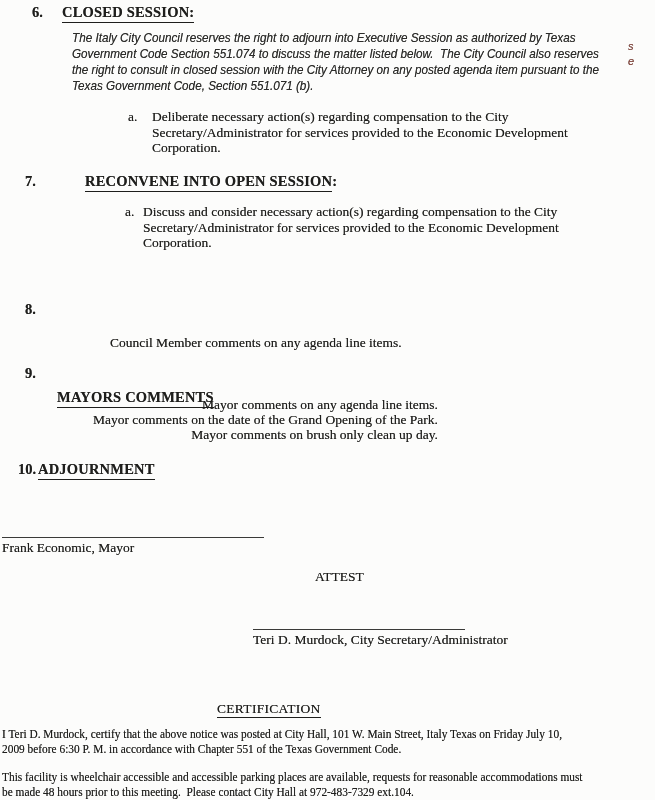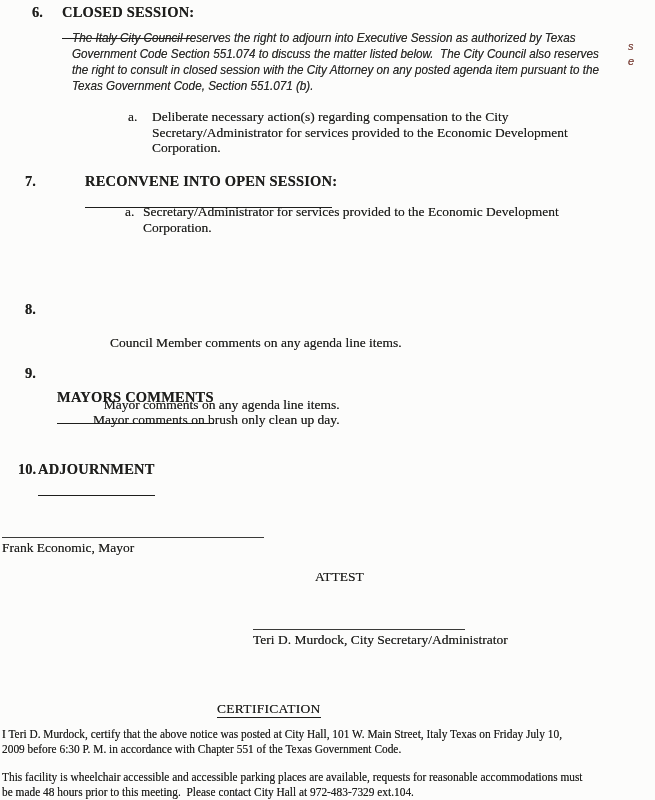--- a/index.html
+++ b/index.html
@@ -31,21 +31,21 @@
   }
   .h-title{
     position:absolute;
     font-weight:bold;
     font-size:14.5px;
     letter-spacing:0.2px;
     white-space:pre;
   }
   .u{
     border-bottom:1.5px solid currentColor;
-    padding-bottom:18px;
+    padding-bottom:2px;
   }
   
   .notice{
     position:absolute;
     left:72px;
     font-family:"Liberation Sans","DejaVu Sans",sans-serif;
     font-style:italic;
     font-size:13px;
     line-height:16px;
     color:#2c2c2a;
@@ -109,34 +109,36 @@
       <div class="line">Corporation.</div>
     </span>
   </div>
 
   <span class="h-num" style="left:25px;top:173px;">7.</span>
   <span class="h-title" style="left:48px;top:173px;margin-left:37px;"><span class="u">RECONVENE INTO OPEN SESSION</span><span>:</span></span>
 
   <div class="abs sub-item body-text" style="left:125px;top:204px;">
     <span class="sub-label" style="width:18px;">a.</span>
     <span>
+      <div class="line">Discuss and consider necessary action(s) regarding compensation to the City</div>
       <div class="line">Secretary/Administrator for services provided to the Economic Development</div>
       <div class="line">Corporation.</div>
     </span>
   </div>
 
   <span class="h-num" style="left:25px;top:301px;">8.</span>
 
   <div class="abs body-text line" style="left:110px;top:335px;">Council Member comments on any agenda line items.</div>
 
   <span class="h-num" style="left:25px;top:365px;">9.</span>
   <span class="h-title" style="left:57px;top:365px;margin-top:24px;"><span class="u">MAYORS COMMENTS</span></span>
 
   <div class="abs body-text" style="left:93px;top:397px;line-height:15px;text-align:right;">
     <div class="line">Mayor comments on any agenda line items.</div>
+    <div class="line">Mayor comments on the date of the Grand Opening of the Park.</div>
     <div class="line">Mayor comments on brush only clean up day.</div>
   </div>
 
   <span class="h-num" style="left:18px;top:461px;">10.</span>
   <span class="h-title" style="left:38px;top:461px;font-family:Liberation Serif, serif;"><span class="u">ADJOURNMENT</span></span>
 
   <div class="sig-rule" style="left:2px;top:537px;width:262px;"></div>
   <div class="abs body-text line" style="left:2px;top:540px;">Frank Economic, Mayor</div>
 
   <div class="abs body-text line" style="left:315px;top:569px;">ATTEST</div>

